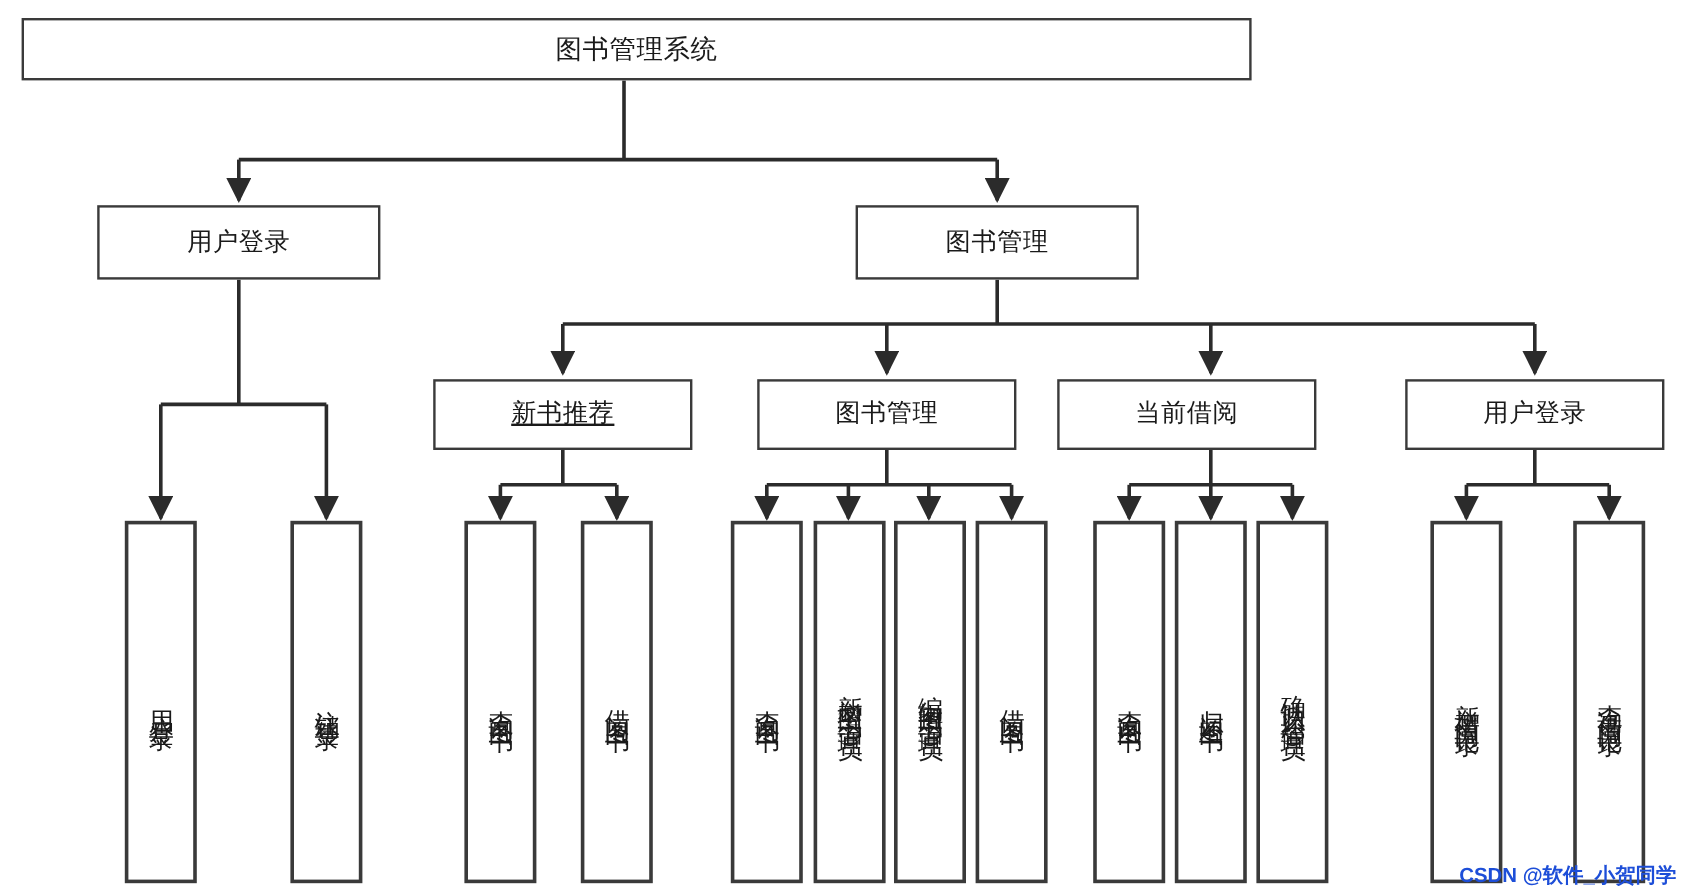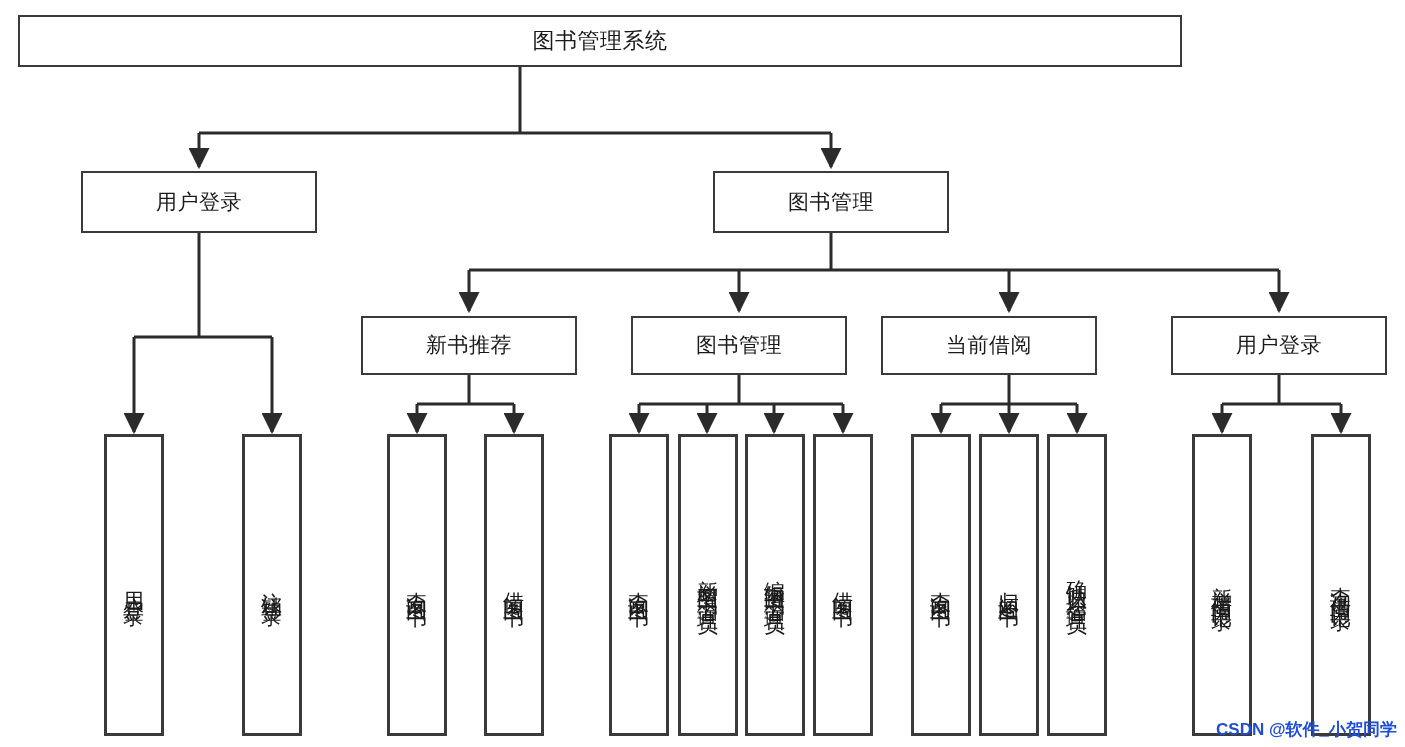--- a/index.html
+++ b/index.html
@@ -124,32 +124,32 @@
       <path d="M 1009 404 L 1009 432" marker-end="url(#arrow)"></path>
       <path d="M 1077 404 L 1077 432" marker-end="url(#arrow)"></path>
 
       <path d="M 1279 375 L 1279 404"></path>
       <path d="M 1222 404 L 1341 404"></path>
       <path d="M 1222 404 L 1222 432" marker-end="url(#arrow)"></path>
       <path d="M 1341 404 L 1341 432" marker-end="url(#arrow)"></path>
     </g>
   </svg>
 
-  <div class="node h-node root" style="left:18px; top:15px; width:1164px; height:52px;">
+  <div class="node h-node root" style="left:18px; top:15px; width:1025px; height:52px;">
     <span class="lbl">图书管理系统</span>
   </div>
 
   <div class="node h-node" style="left:81px; top:171px; width:236px; height:62px;">
     <span class="lbl">用户登录</span>
   </div>
   <div class="node h-node" style="left:713px; top:171px; width:236px; height:62px;">
     <span class="lbl">图书管理</span>
   </div>
 
-  <div class="node h-node" style="left:361px; top:316px; width:216px; height:59px;">
+  <div class="node h-node" style="left:361px; top:316px; width:216px; height:59px;text-decoration:underline;">
     <span class="lbl">新书推荐</span>
   </div>
   <div class="node h-node" style="left:631px; top:316px; width:216px; height:59px;">
     <span class="lbl">图书管理</span>
   </div>
   <div class="node h-node" style="left:881px; top:316px; width:216px; height:59px;">
     <span class="lbl">当前借阅</span>
   </div>
   <div class="node h-node" style="left:1171px; top:316px; width:216px; height:59px;">
     <span class="lbl">用户登录</span>

